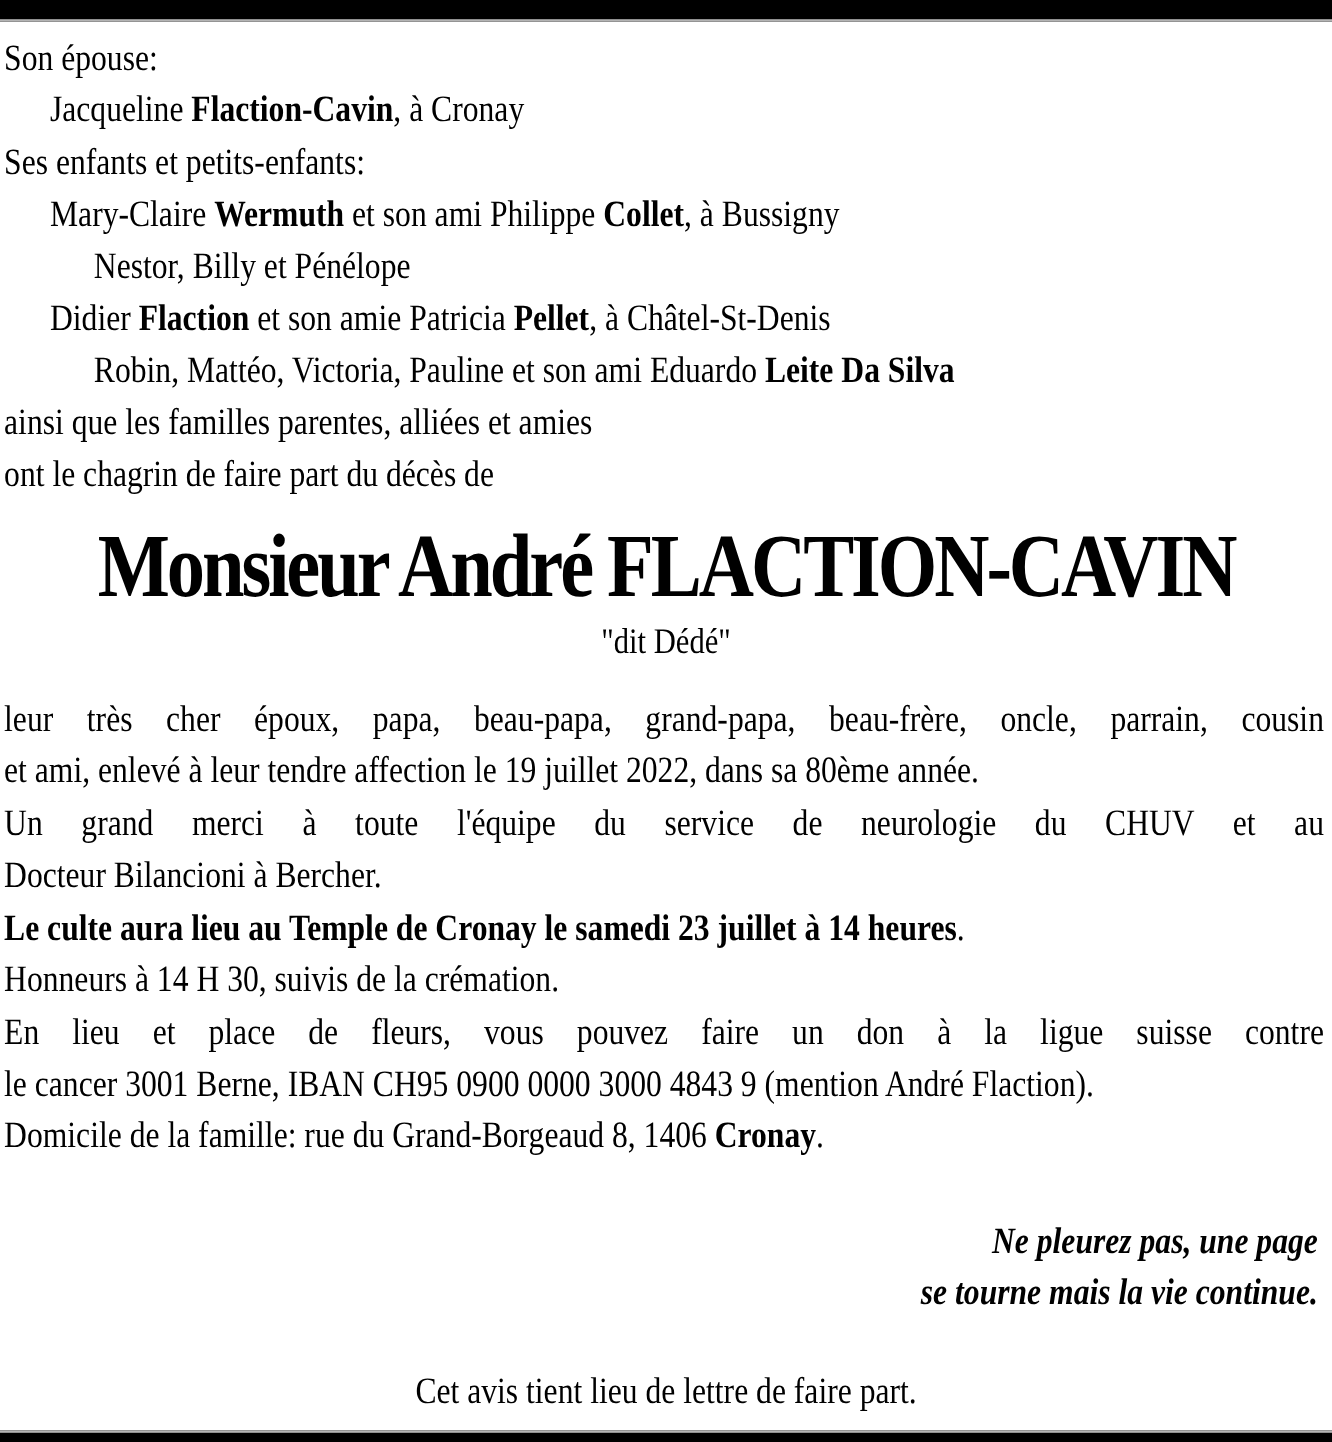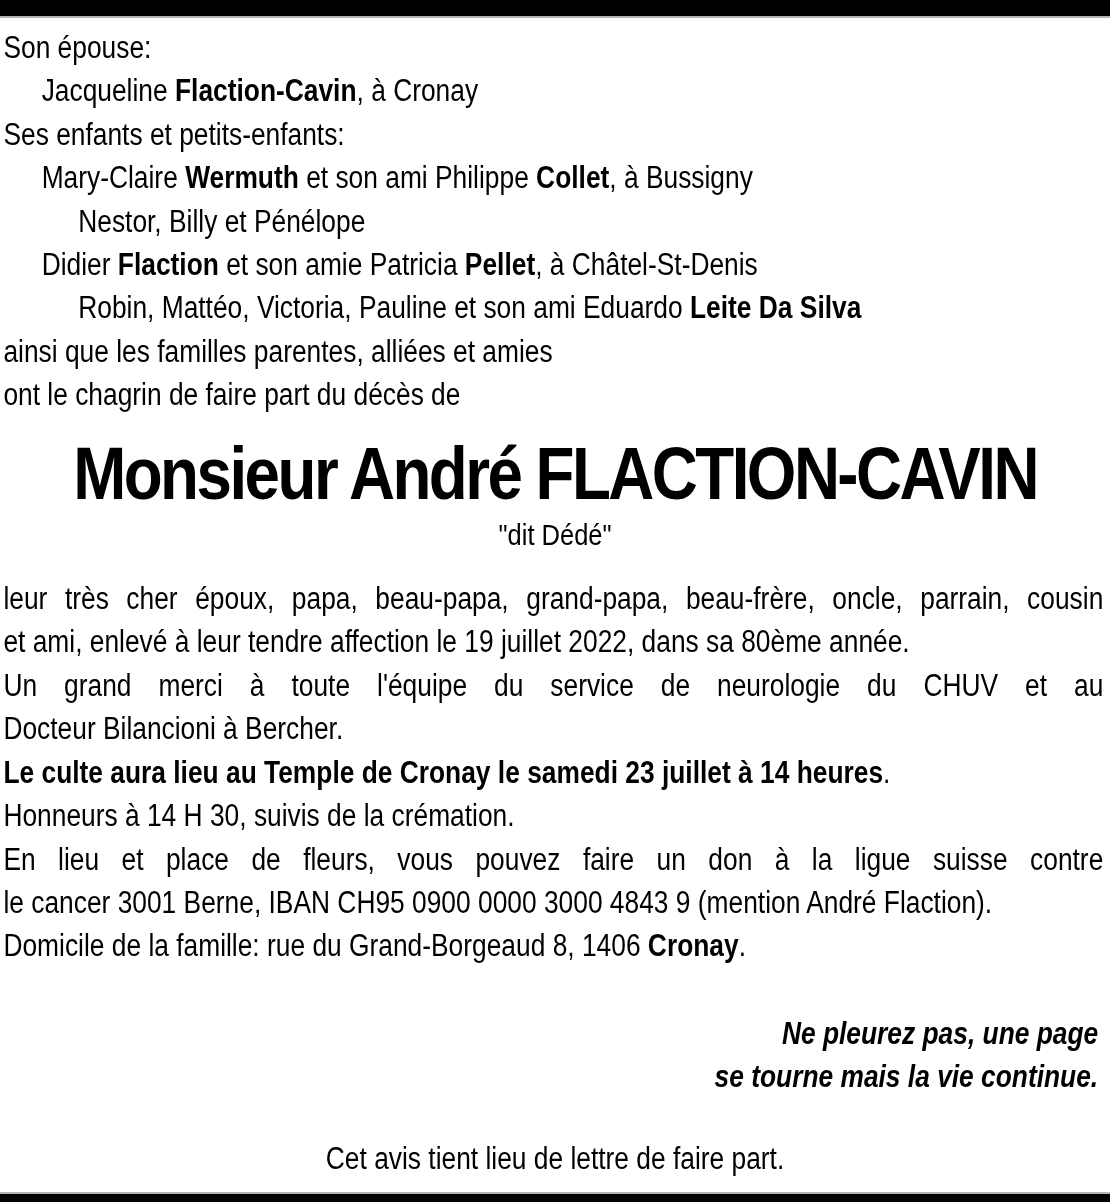--- a/index.html
+++ b/index.html
@@ -2,21 +2,21 @@
 <html><head>
 <meta charset="utf-8">
 <style>
   html,body{margin:0;padding:0;background:#ffffff;}
   .page{
     position:relative;
     width:1110px;height:1202px;
     background:#ffffff;
     overflow:hidden;
     color:#000;
-    font-family:Liberation Sans, sans-serif;
+    font-family:Liberation Serif, serif;
   }
   .bar{position:absolute;left:0;width:1110px;background:#000;}
   .bar.top{top:0;height:16px;border-bottom:2px solid #b4b4b4;}
   .bar.bottom{bottom:0;height:8px;border-top:2px solid #b4b4b4;}
 
   
   .content{
     position:absolute;top:18px;left:0;
     width:1306px;
     transform:scaleX(0.85);

